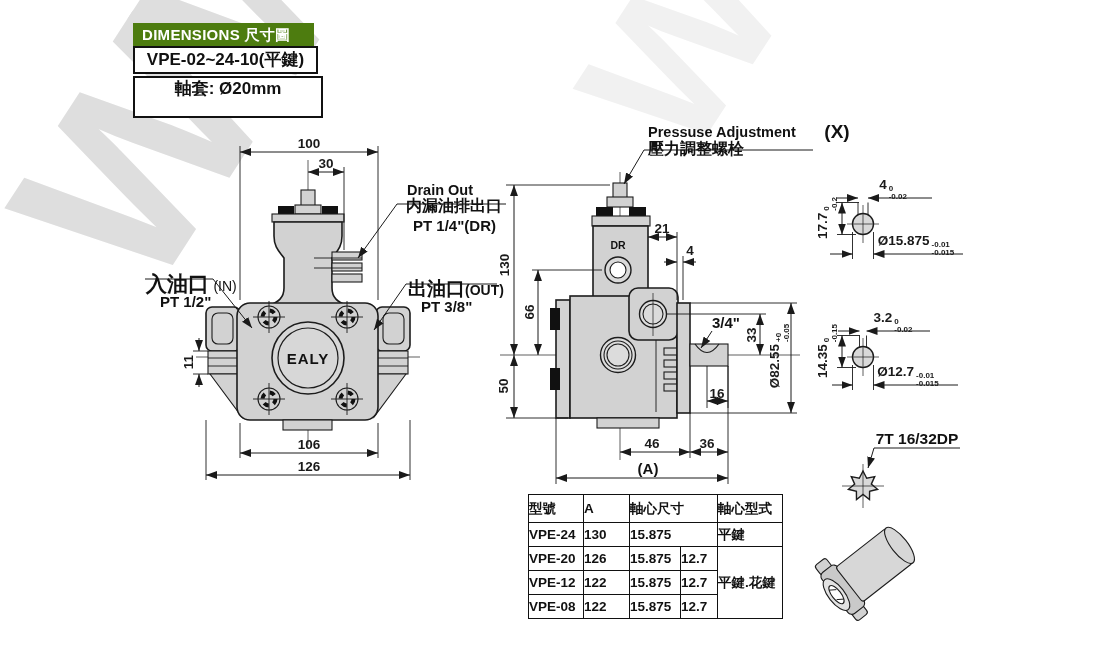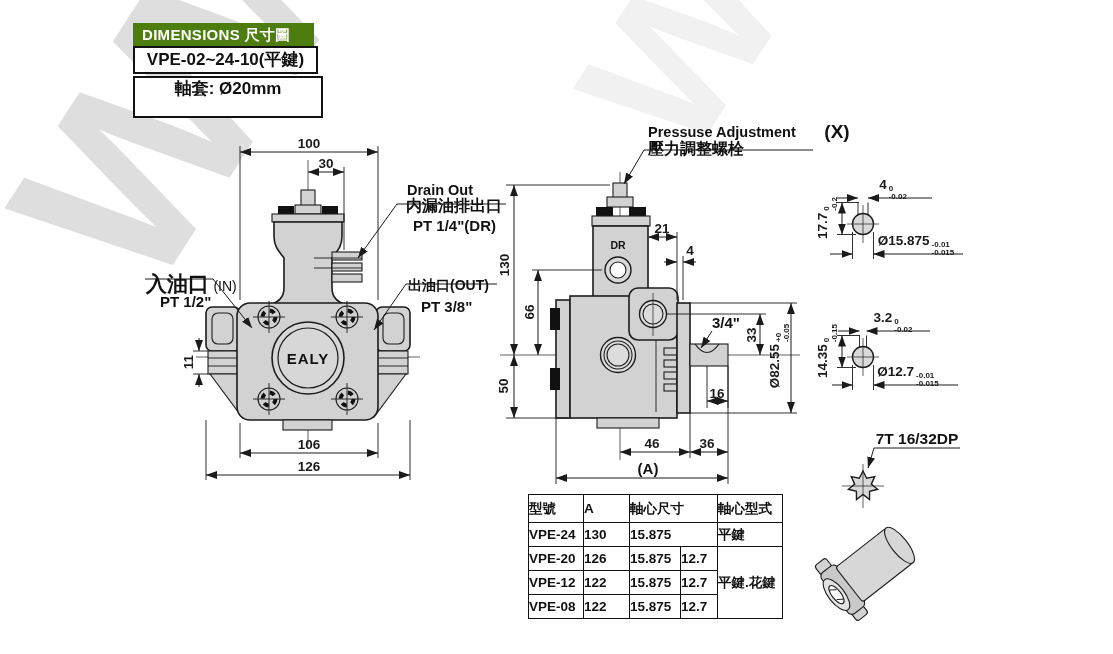--- a/index.html
+++ b/index.html
@@ -298,21 +298,21 @@
     <span class="cjk" style="font-size:21px">入油口</span>
     <span style="font-size:14px;font-weight:normal">(IN)</span>
   </div>
   <div class="txt tl dim-lg" style="left:160px;top:282px">PT 1/2"</div>
 
   <div class="txt tl" style="left:407px;top:171px;font-size:14.5px;font-weight:bold">Drain Out</div>
   <div class="txt tl cjk" style="left:406px;top:185px;font-size:16px">内漏油排出口</div>
   <div class="txt tl dim-lg" style="left:413px;top:206px">PT 1/4"(DR)</div>
 
   <div class="txt tl" style="left:408px;top:265px">
-    <span class="cjk" style="font-size:14px">出油口</span><span style="font-size:14px;font-weight:bold">(OUT)</span>
+    <span class="cjk" style="font-size:19px">出油口</span><span style="font-size:14px;font-weight:bold">(OUT)</span>
   </div>
   <div class="txt tl dim-lg" style="left:421px;top:287px">PT 3/8"</div>
 
   <div class="txt abs" style="left:308px;top:358px;font-size:15px;font-weight:bold;letter-spacing:1px">EALY</div>
 
   <div class="txt tl" style="left:648px;top:113px;font-size:14.5px;font-weight:bold">Pressuse Adjustment</div>
   <div class="txt tl cjk" style="left:648px;top:128px;font-size:16px">壓力調整螺栓</div>
   <div class="txt abs" style="left:618px;top:245px;font-size:10.5px;font-weight:bold">DR</div>
   <div class="txt abs rot dim" style="left:504px;top:265px">130</div>
   <div class="txt abs rot dim" style="left:529px;top:312px">66</div>

